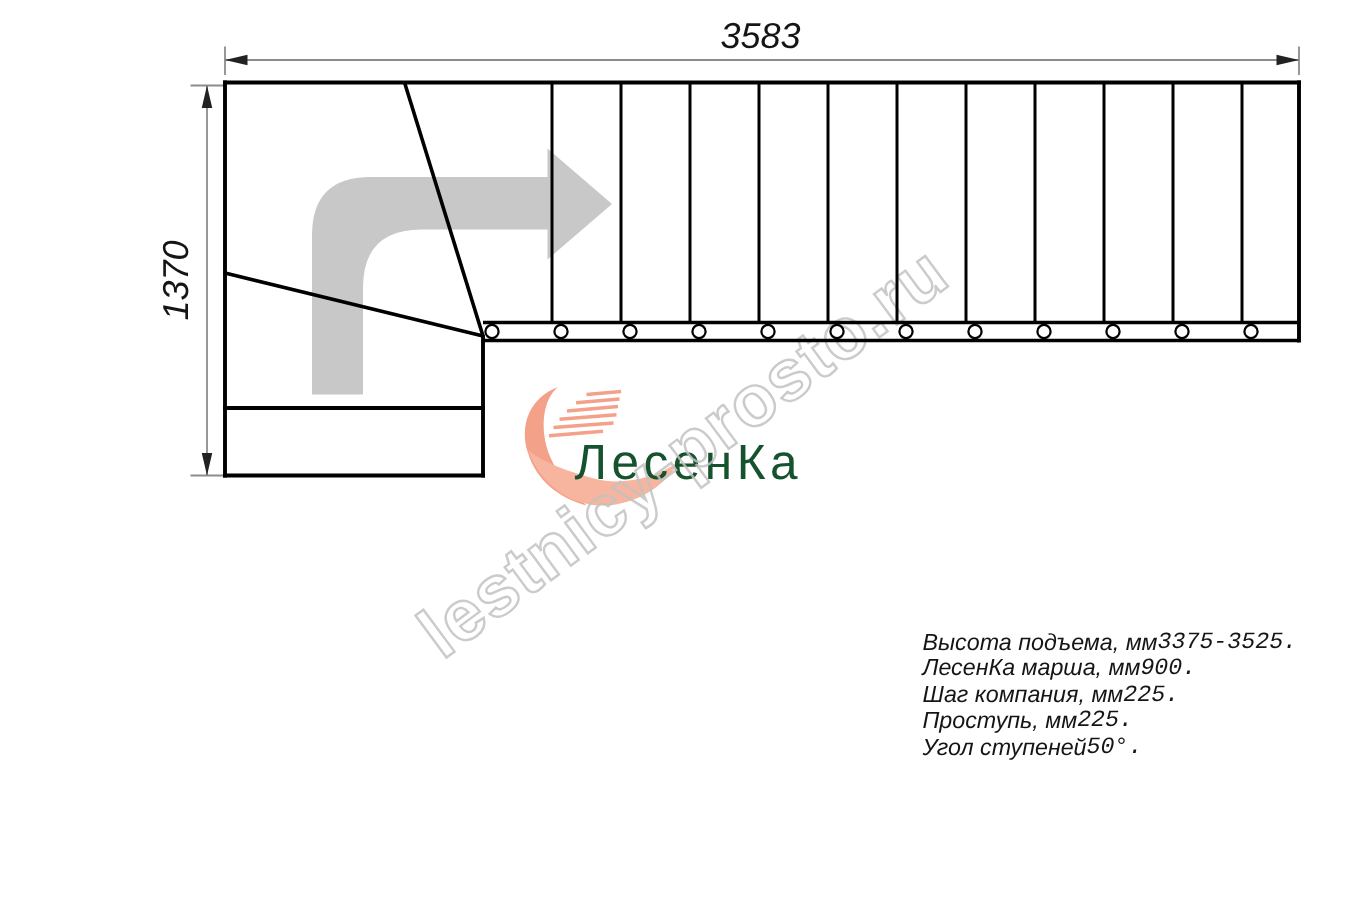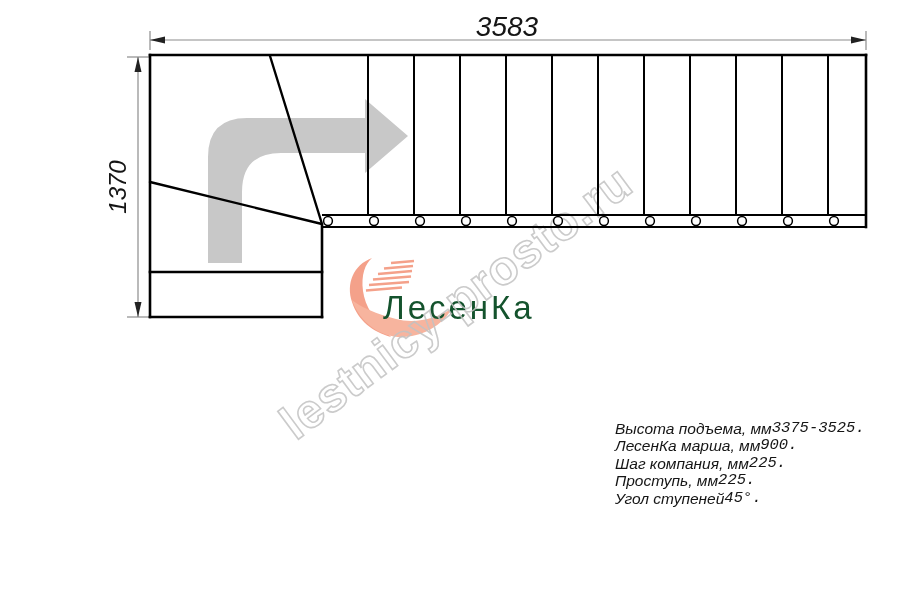--- a/index.html
+++ b/index.html
@@ -23,21 +23,21 @@
   .watermark{
     position:absolute;left:456px;top:302px;z-index:2;
     transform:translate(-50%,-50%) rotate(-36.5deg);
     font-size:48px;font-weight:700;letter-spacing:1px;white-space:nowrap;
     color:transparent;-webkit-text-stroke:1.6px #c2c2c2;opacity:.85;
   }
 
   
   .dim-top-label{
     position:absolute;left:507px;top:11px;z-index:4;transform:translateX(-50%);
-    font-style:italic;font-size:28px;color:#151515;white-space:nowrap;
+    font-style:italic;font-size:24px;color:#151515;white-space:nowrap;
   }
   .dim-left-label{
     position:absolute;left:118px;top:187px;z-index:4;
     transform:translate(-50%,-50%) rotate(-90deg);
     font-style:italic;font-size:24px;color:#151515;white-space:nowrap;
   }
 
   
   .specs{
     position:absolute;left:615px;top:420px;width:230px;z-index:4;
@@ -154,17 +154,17 @@
     <div class="spec-row">
       <span class="spec-label">Шаг компания, мм</span>
       <span class="spec-value">225.</span>
     </div>
     <div class="spec-row">
       <span class="spec-label">Проступь, мм</span>
       <span class="spec-value">225.</span>
     </div>
     <div class="spec-row">
       <span class="spec-label">Угол ступеней</span>
-      <span class="spec-value">45°.</span>
+      <span class="spec-value">50°.</span>
     </div>
   </div>
 
 </div>
 
 </body></html>

